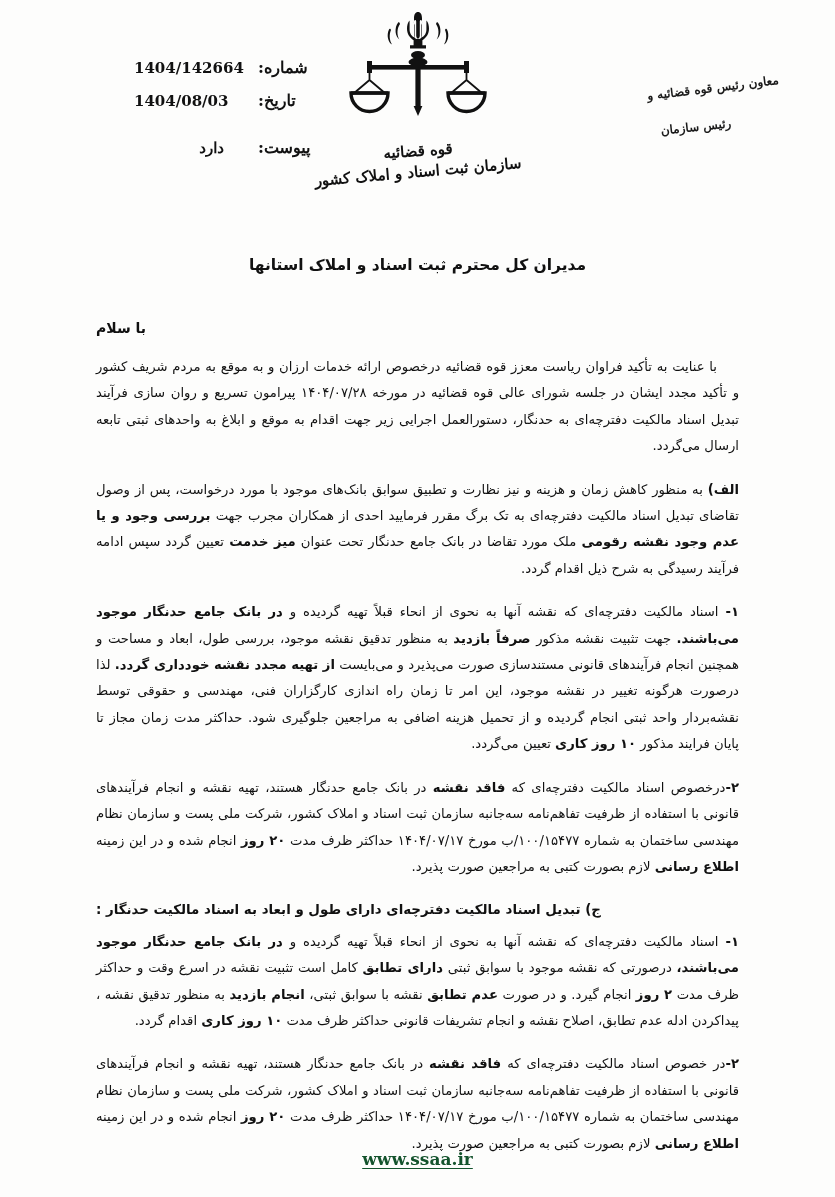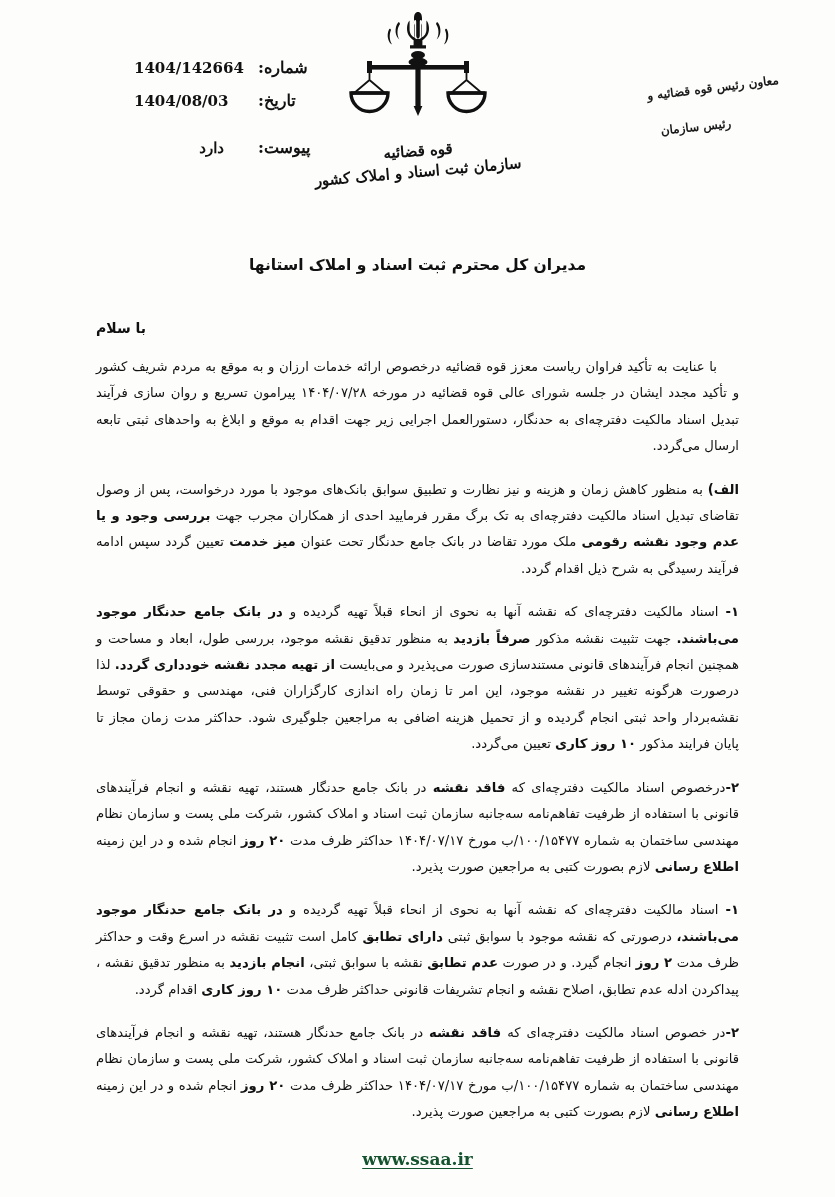--- a/index.html
+++ b/index.html
@@ -250,20 +250,21 @@
 
     <p class="para indent"><span>با عنایت به تأکید فراوان ریاست معزز قوه قضائیه درخصوص ارائه خدمات ارزان و به موقع به مردم شریف کشور و تأکید مجدد ایشان در جلسه شورای عالی قوه قضائیه در مورخه </span><span class="num">۱۴۰۴/۰۷/۲۸</span><span> پیرامون تسریع و روان سازی فرآیند تبدیل اسناد مالکیت دفترچه‌ای به حدنگار، دستورالعمل اجرایی زیر جهت اقدام به موقع و ابلاغ به واحدهای ثبتی تابعه ارسال می‌گردد.</span></p>
 
     <p class="para"><b>الف)</b><span> به منظور کاهش زمان و هزینه و نیز نظارت و تطبیق سوابق بانک‌های موجود با مورد درخواست، پس از وصول تقاضای تبدیل اسناد مالکیت دفترچه‌ای به تک برگ مقرر فرمایید احدی از همکاران مجرب جهت </span><b>بررسی وجود و یا عدم وجود نقشه رقومی</b><span> ملک مورد تقاضا در بانک جامع حدنگار تحت عنوان </span><b>میز خدمت</b><span> تعیین گردد سپس ادامه فرآیند رسیدگی به شرح ذیل اقدام گردد.</span></p>
 
 
     <p class="para"><b>۱-</b><span> اسناد مالکیت دفترچه‌ای که نقشه آنها به نحوی از انحاء قبلاً تهیه گردیده و </span><b>در بانک جامع حدنگار موجود می‌باشند.</b><span> جهت تثبیت نقشه مذکور </span><b>صرفاً بازدید</b><span> به منظور تدقیق نقشه موجود، بررسی طول، ابعاد و مساحت و همچنین انجام فرآیندهای قانونی مستندسازی صورت می‌پذیرد و می‌بایست </span><b>از تهیه مجدد نقشه خودداری گردد.</b><span> لذا درصورت هرگونه تغییر در نقشه موجود، این امر تا زمان راه اندازی کارگزاران فنی، مهندسی و حقوقی توسط نقشه‌بردار واحد ثبتی انجام گردیده و از تحمیل هزینه اضافی به مراجعین جلوگیری شود. حداکثر مدت زمان مجاز تا پایان فرایند مذکور </span><b>۱۰ روز کاری</b><span> تعیین می‌گردد.</span></p>
 
     <p class="para"><b>۲-</b><span>درخصوص اسناد مالکیت دفترچه‌ای که </span><b>فاقد نقشه</b><span> در بانک جامع حدنگار هستند، تهیه نقشه و انجام فرآیندهای قانونی با استفاده از ظرفیت تفاهم‌نامه سه‌جانبه سازمان ثبت اسناد و املاک کشور، شرکت ملی پست و سازمان نظام مهندسی ساختمان به شماره </span><span class="num">۱۰۰/۱۵۴۷۷/ب</span><span> مورخ </span><span class="num">۱۴۰۴/۰۷/۱۷</span><span> حداکثر ظرف مدت </span><b>۲۰ روز</b><span> انجام شده و در این زمینه </span><b>اطلاع رسانی</b><span> لازم بصورت کتبی به مراجعین صورت پذیرد.</span></p>
 
+    <p class="heading">ج) تبدیل اسناد مالکیت دفترچه‌ای دارای طول و ابعاد به اسناد مالکیت حدنگار :</p>
 
     <p class="para"><b>۱-</b><span> اسناد مالکیت دفترچه‌ای که نقشه آنها به نحوی از انحاء قبلاً تهیه گردیده و </span><b>در بانک جامع حدنگار موجود می‌باشند،</b><span> درصورتی که نقشه موجود با سوابق ثبتی </span><b>دارای تطابق</b><span> کامل است تثبیت نقشه در اسرع وقت و حداکثر ظرف مدت </span><b>۲ روز</b><span> انجام گیرد. و در صورت </span><b>عدم تطابق</b><span> نقشه با سوابق ثبتی، </span><b>انجام بازدید</b><span> به منظور تدقیق نقشه ، پیداکردن ادله عدم تطابق، اصلاح نقشه و انجام تشریفات قانونی حداکثر ظرف مدت </span><b>۱۰ روز کاری</b><span> اقدام گردد.</span></p>
 
     <p class="para"><b>۲-</b><span>در خصوص اسناد مالکیت دفترچه‌ای که </span><b>فاقد نقشه</b><span> در بانک جامع حدنگار هستند، تهیه نقشه و انجام فرآیندهای قانونی با استفاده از ظرفیت تفاهم‌نامه سه‌جانبه سازمان ثبت اسناد و املاک کشور، شرکت ملی پست و سازمان نظام مهندسی ساختمان به شماره </span><span class="num">۱۰۰/۱۵۴۷۷/ب</span><span> مورخ </span><span class="num">۱۴۰۴/۰۷/۱۷</span><span> حداکثر ظرف مدت </span><b>۲۰ روز</b><span> انجام شده و در این زمینه </span><b>اطلاع رسانی</b><span> لازم بصورت کتبی به مراجعین صورت پذیرد.</span></p>
 
   </div>
 
   <div class="footer">
     <a class="footer-url" href="#">www.ssaa.ir</a>
   </div>

